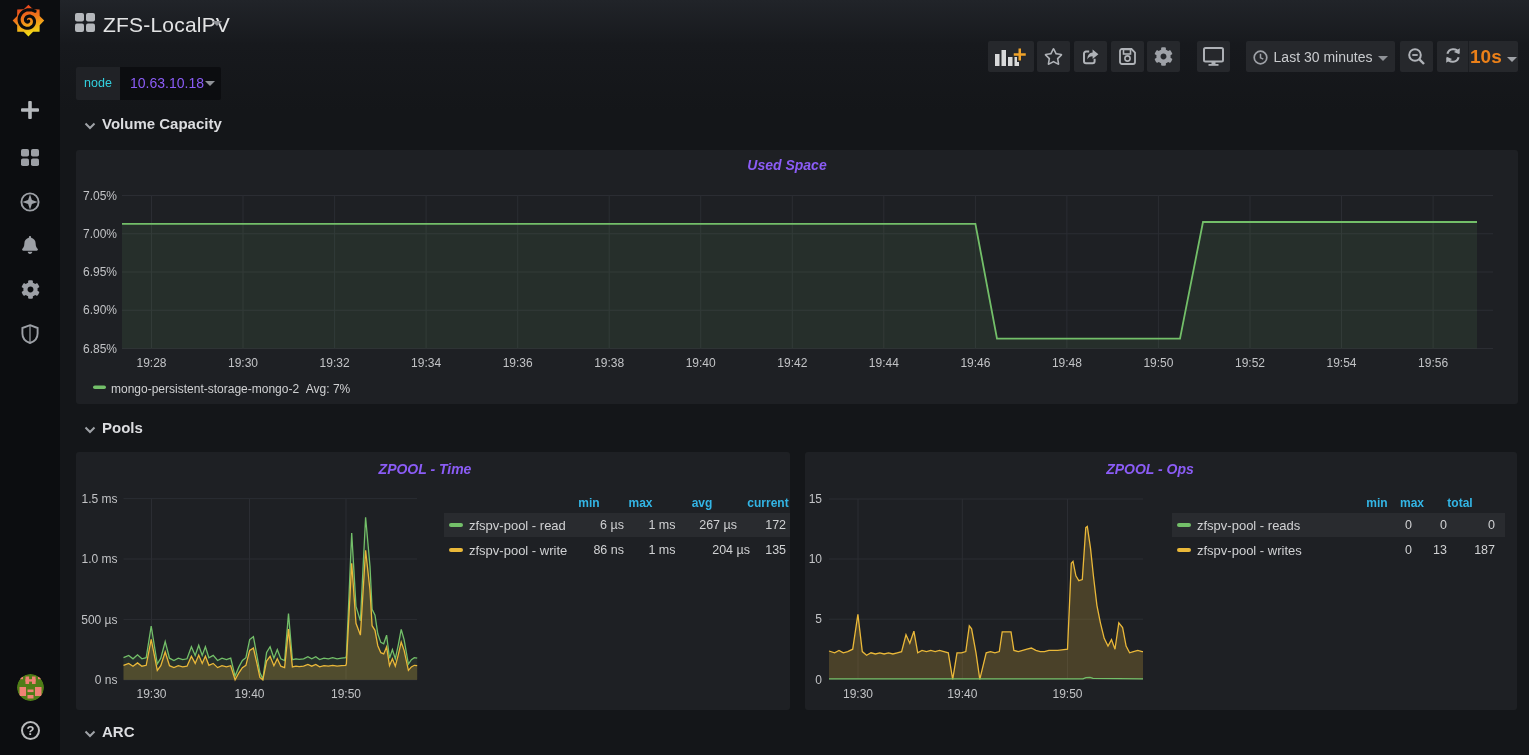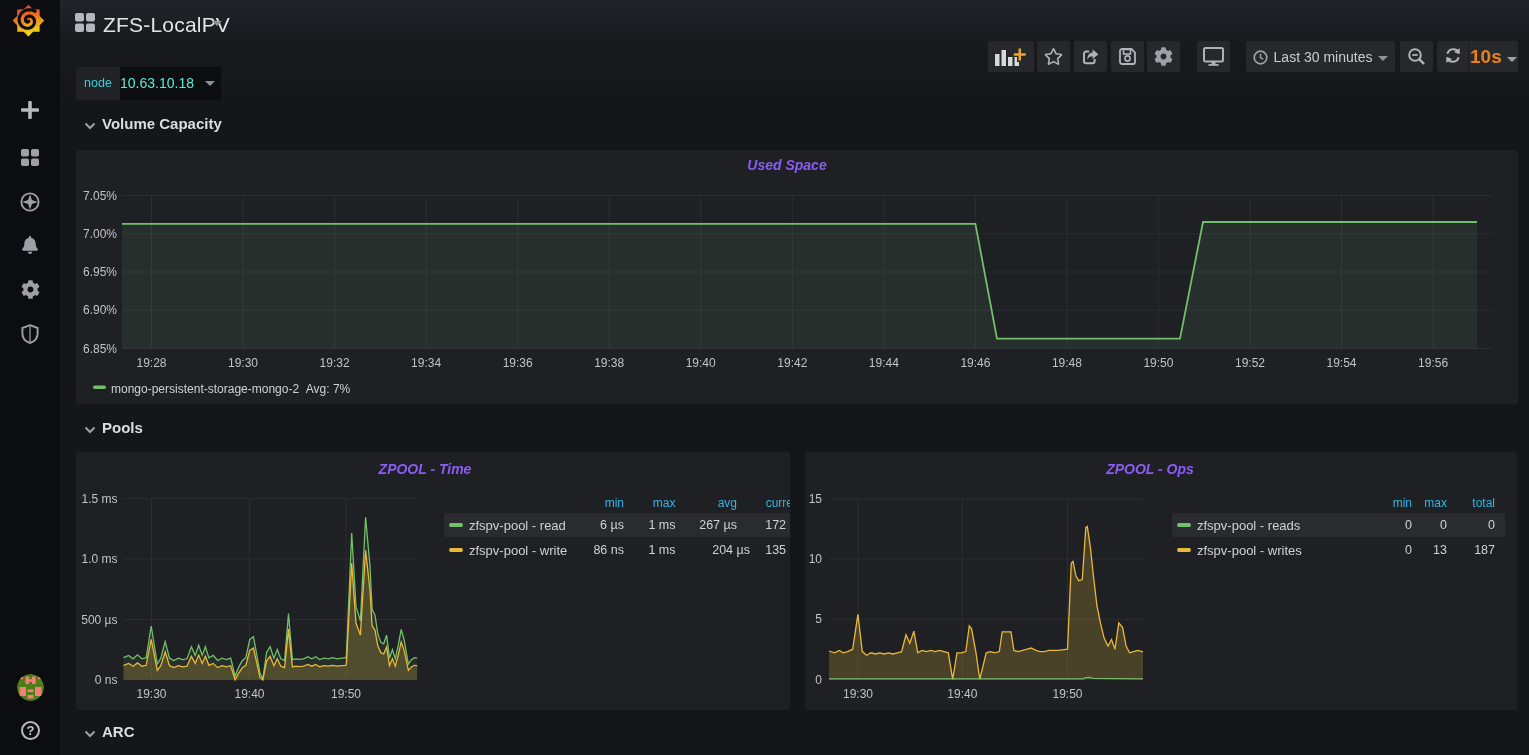--- a/index.html
+++ b/index.html
@@ -7,21 +7,21 @@
 #sidebar { position:absolute; left:0; top:0; width:60px; height:755px; background:#0c0d10; }
 #navbar { position:absolute; left:60px; top:0; width:1469px; height:45px; }
 .navbtn { position:absolute; top:6px; height:31px; background:#26282c; border-radius:2px; text-align:center;margin-top:35px; }
 .caret { display:inline-block; width:0; height:0; border-left:5px solid transparent; border-right:5px solid transparent; border-top:5px solid #8f9297; }
 .sideic { position:absolute; left:0; width:60px; text-align:center; }
 .panel { position:absolute; background:#1e2024; border-radius:3px; }
 .ptitle { position:absolute; transform:translateX(-50%); font-size:14px; font-weight:bold; color:#8b5cf6; white-space:nowrap;font-style:italic; }
 .tick { font-family:"Liberation Sans", sans-serif; font-size:12px; fill:#c2c3c6; }
 .leg  { font-family:"Liberation Sans", sans-serif; font-size:12px; fill:#d0d1d3; }
 .rowhead { font-size:15px; font-weight:bold; color:#dcdde0; }
-.colhead { font-size:12px; font-weight:normal; color:#33b5e5; text-align:right; }
+.colhead { font-size:12px; font-weight:bold; color:#33b5e5; text-align:center; }
 .legname { font-size:13px; color:#d0d1d3; white-space:nowrap; }
 .legval { font-size:12.5px; color:#d0d1d3; text-align:right; white-space:nowrap; }
 </style></head><body>
 
 <div id="sidebar"></div>
 <div class="abs" style="left:12px;top:3px"><svg width="33" height="36" viewBox="0 0 33 36">
 <defs>
         <linearGradient id="lg" x1="0.2" y1="0" x2="0.45" y2="1">
 <stop offset="0" stop-color="#e83a1e"></stop>
           <stop offset="0.45" stop-color="#f0761b"></stop>
@@ -143,21 +143,21 @@
           <path d="M14.6 10.2 A6.1 6.1 0 0 1 3.1 11.1" fill="none" stroke="#b0b3b8" stroke-width="2.1"></path>
           <path d="M2.1 15.8 L2.6 9.7 L8.1 12.1 Z" fill="#b0b3b8"></path>
         </svg></div>
       <div style="width:1px;height:100%;background:#1b1d21"></div>
       <div style="flex:1;text-align:center;font-size:19px;font-weight:bold;color:#eb8019">10s <span class="caret" style="position:relative;top:-1px;border-top-color:#9fa2a7"></span></div>
     </div>
   </div>
 
 <div class="abs" style="left:76px;top:67px;height:33px;display:flex">
 <div style="background:#202226;border-radius:2px 0 0 2px;width:44px;text-align:center;line-height:33px;font-size:12.5px;color:#32d1df">node</div>
-<div style="position:relative;background:#0c0d10;border-radius:0 2px 2px 0;width:101px;line-height:33px;font-size:14px;color:#5eead4;padding-left:0;white-space:nowrap">10.63.10.18<span class="caret" style="position:absolute;right:6px;top:14px"></span></div>
+<div style="position:relative;background:#0c0d10;border-radius:0 2px 2px 0;width:101px;line-height:33px;font-size:14px;color:#8b5cf6;padding-left:10px;white-space:nowrap">10.63.10.18<span class="caret" style="position:absolute;right:6px;top:14px"></span></div>
 </div>
 <svg class="abs" style="left:84px;top:122px" width="12" height="8" viewBox="0 0 12 8">
     <path d="M1.5 1.5 L6 6 L10.5 1.5" fill="none" stroke="#9fa2a7" stroke-width="2"></path>
   </svg>
 <div class="abs rowhead" style="left:102px;top:115px">Volume Capacity</div>
 <div class="panel" style="left:76px;top:150px;width:1442px;height:254px"></div>
 <div class="panel" style="left:76px;top:452px;width:714px;height:258px"></div>
 <div class="panel" style="left:805px;top:452px;width:712px;height:258px"></div>
 <div class="ptitle" style="left:787px;top:157px">Used Space</div>
 <div class="ptitle" style="left:425px;top:461px">ZPOOL - Time</div>

